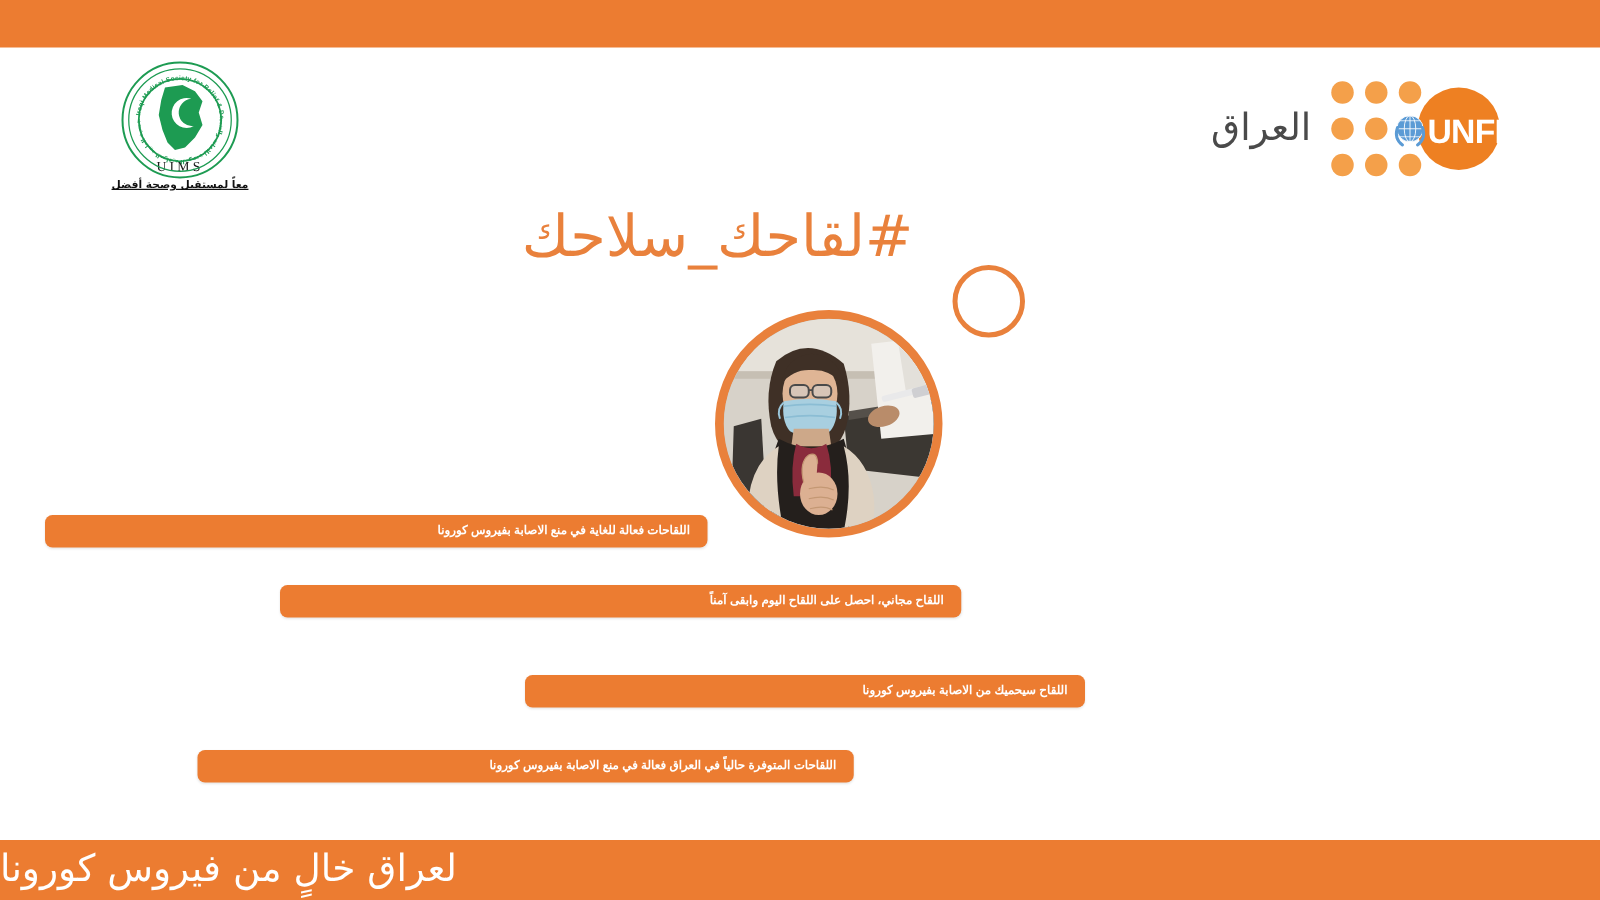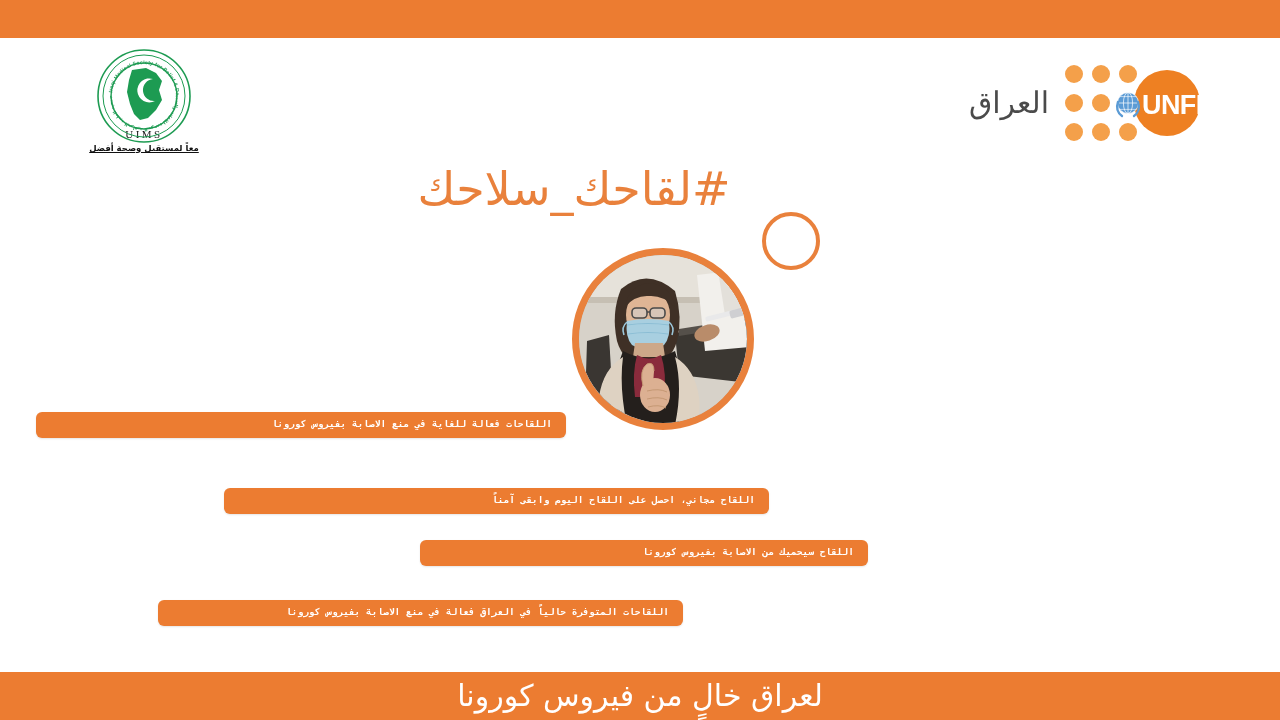--- a/index.html
+++ b/index.html
@@ -146,43 +146,42 @@
     box-shadow: 0 1px 2px rgba(0,0,0,0.10);
     display: flex;
     align-items: center;
     justify-content: flex-end;
     box-sizing: border-box;
     padding: 0 14px;
   }
   .pill span {
     direction: rtl;
     color: #ffffff;
-    font-family: Liberation Mono, monospace;
+    font-family: Liberation Sans, sans-serif;
     font-size: 9.5px;
     font-weight: bold;
     white-space: nowrap;
     line-height: 1;
     margin-left: 27px;
   }
   .pill-1 { left: 36px;  top: 2px;   width: 530px; }
-  .pill-2 { left: 224px; top: 78px;  width: 545px; }
+  .pill-2 { left: 224px; top: 58px;  width: 545px; }
   .pill-3 { left: 420px; top: 130px; width: 448px; }
   .pill-4 { left: 158px; top: 190px; width: 525px; }
 
   
   .footer-bar {
     position: absolute;
     left: 0;
     top: 672px;
     width: 1280px;
     height: 48px;
     background: #ec7c31;
     display: flex;
     align-items: center;
-    justify-content: center;
   }
   .footer-bar span {
     direction: rtl;
     color: #ffffff;
     font-family: "DejaVu Sans", "Liberation Sans", sans-serif;
     font-size: 30px;
     line-height: 1;
     white-space: nowrap;
   }
 </style>

